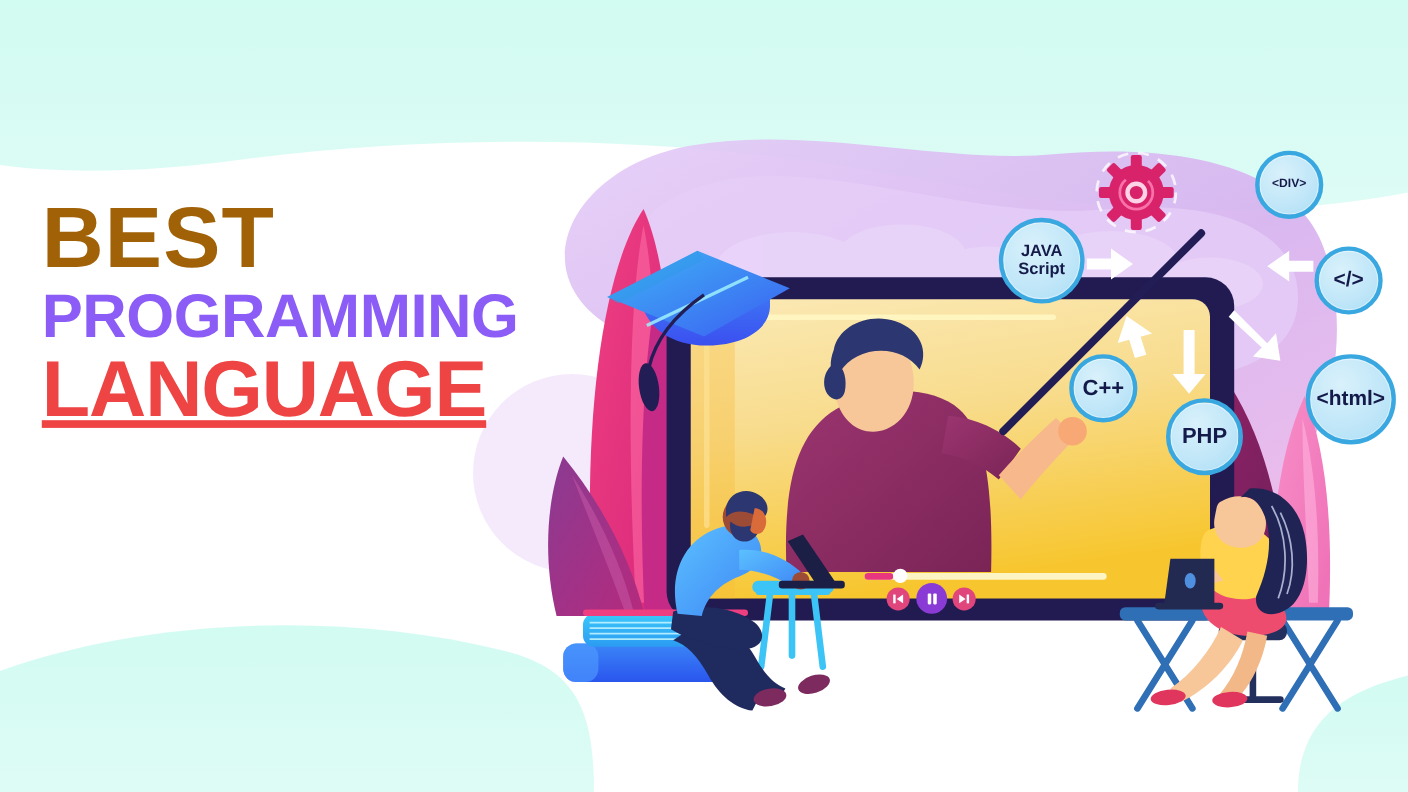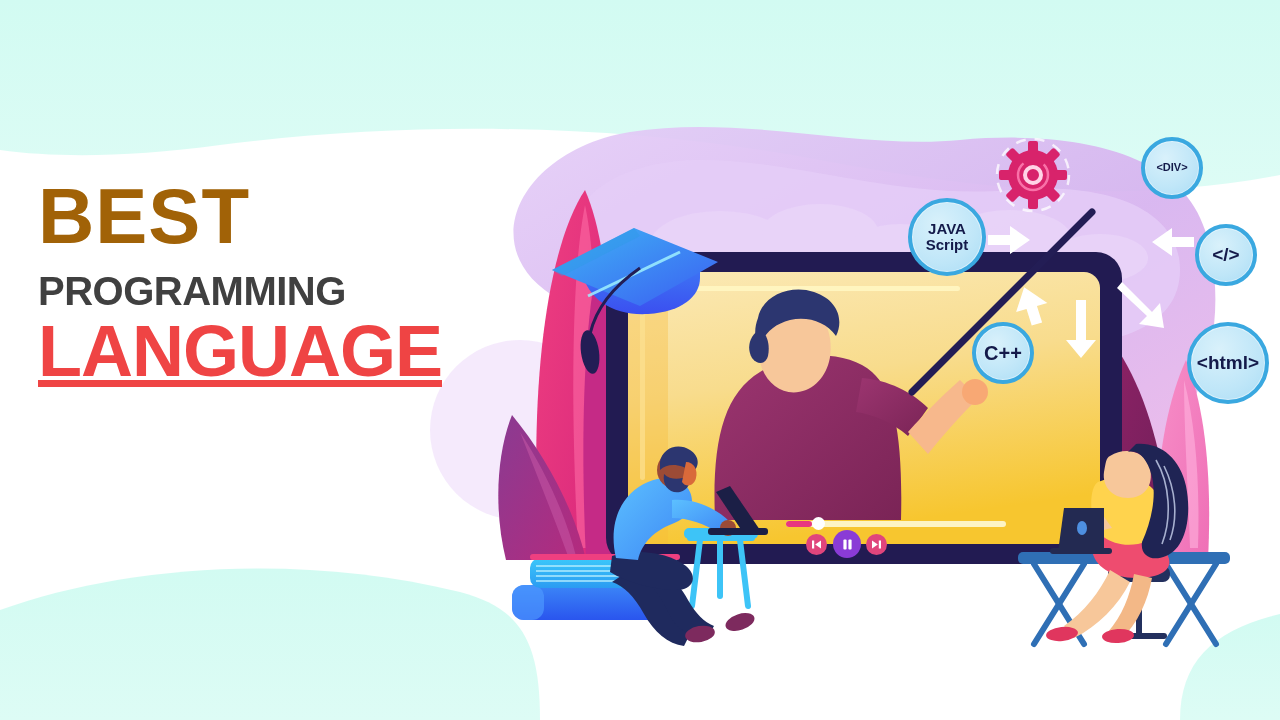--- a/index.html
+++ b/index.html
@@ -40,23 +40,23 @@
     letter-spacing: -0.5px;
     white-space: nowrap;
     margin: 0;
   }
   .hl-best {
     font-size: 78px;
     color: #a16207;
     letter-spacing: 1px;
   }
   .hl-programming {
-    font-size: 40px;
-    color: #404040;
-    margin-top: 18px;
+    font-size: 56px;
+    color: #8b5cf6;
+    margin-top: 6px;
     letter-spacing: -0.5px;
   }
   .hl-language {
     font-size: 72px;
     color: #ef4444;
     margin-top: 4px;
     letter-spacing: -1px;
     text-decoration: underline;
   }
   .hl-tolearn {
@@ -419,20 +419,23 @@
   </div>
   <div class="bubble b-div">
     <span>&lt;DIV&gt;</span>
   </div>
   <div class="bubble b-code">
     <span>&lt;/&gt;</span>
   </div>
   <div class="bubble b-cpp">
     <span>C++</span>
   </div>
+  <div class="bubble b-php">
+    <span>PHP</span>
+  </div>
   <div class="bubble b-html">
     <span>&lt;html&gt;</span>
   </div>
 
   <div class="progress-track">
     <div class="progress-fill"></div>
   </div>
   <div class="progress-knob"></div>
 
   <div class="ctrl ctrl-prev">

